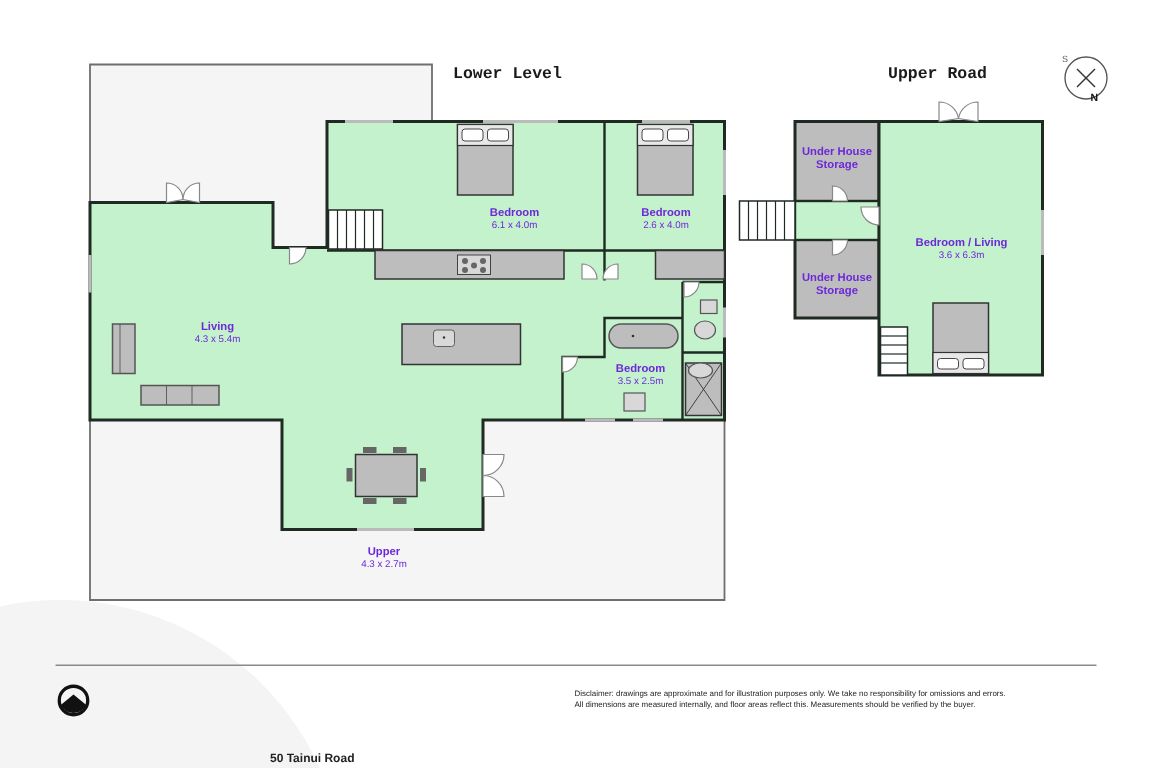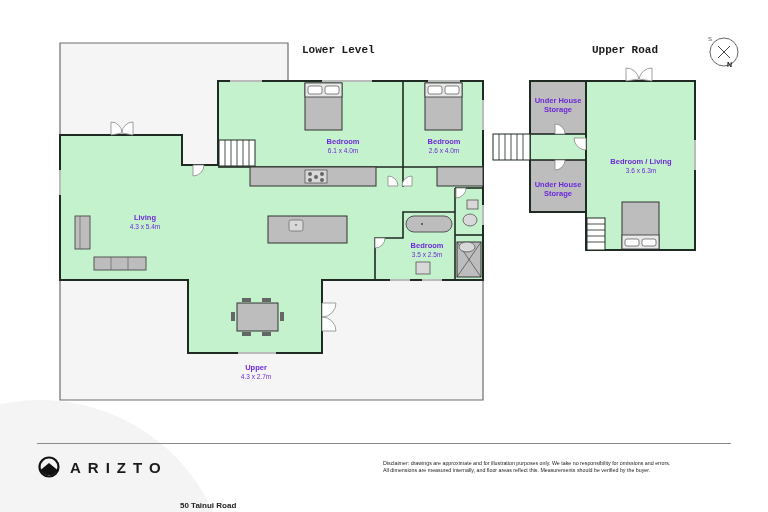--- a/index.html
+++ b/index.html
@@ -219,19 +219,18 @@
   <span class="n">Bedroom / Living</span>
   <span class="d">3.6 x 6.3m</span>
 </div>
 
 <div class="rule"></div>
 <div class="brand">
   <svg width="22" height="22" viewBox="0 0 22 22">
     <circle cx="11" cy="11" r="9.5" fill="none" stroke="#111" stroke-width="2.2"></circle>
     <path d="M2.5,14 L11,7 L19.5,14 A9.5,9.5 0 0 1 2.5,14 Z" fill="#111"></path>
   </svg>
-  <span class="brand-name">ARIZTO</span>
 </div>
 <div class="address">50 Tainui Road</div>
 <div class="disc">
   <div>Disclaimer: drawings are approximate and for illustration purposes only. We take no responsibility for omissions and errors.</div>
   <div>All dimensions are measured internally, and floor areas reflect this. Measurements should be verified by the buyer.</div>
 </div>
 
 </body></html>

